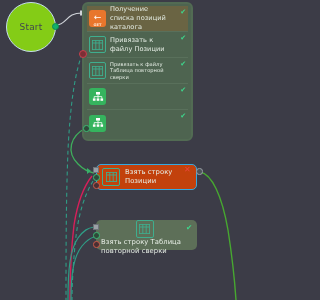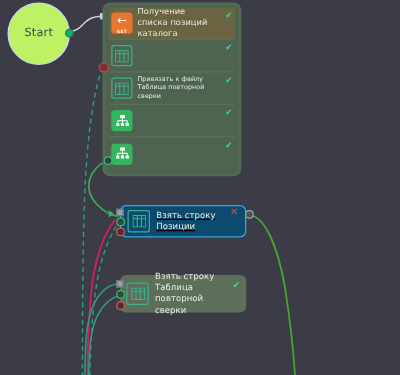--- a/index.html
+++ b/index.html
@@ -25,21 +25,21 @@
   }
 
   
   #start-node {
     position: absolute;
     left: 6px;
     top: 2px;
     width: 48px;
     height: 48px;
     border-radius: 50%;
-    background: #bef264;
+    background: #84cc16;
     border: 1px solid #c3dbef;
     display: flex;
     align-items: center;
     justify-content: center;
     z-index: 6;
   }
   #start-label {
     font-size: 9px;
     color: #44484f;
     letter-spacing: .2px;
@@ -166,22 +166,21 @@
     background: #5d6f58;
     border-radius: 5px;
     box-sizing: border-box;
     display: flex;
     align-items: center;
     padding: 0 4px 0 5px;
     z-index: 6;
   }
   .flow-node.selected {
     border: 1.6px solid #34a8e0;
-    background: #0c4a6e;
-    text-decoration: underline;
+    background: #c2410c;
   }
   .flow-node .row-icon.table {
     border-color: #3fae8e;
     width: 16px;
     height: 16px;
     margin-right: 5px;
   }
   .node-label {
     font-size: 6.8px;
     line-height: 1.34;
@@ -193,20 +192,21 @@
     left: 96px;
     top: 164px;
     width: 101px;
     height: 26px;
   }
   #node-reconcile {
     left: 96px;
     top: 220px;
     width: 101px;
     height: 30px;
+    flex-direction: column;
   }
 
   .sq-port {
     position: absolute;
     width: 4px;
     height: 4px;
     background: #9aa0a6;
     border: 1px solid #6e7479;
     z-index: 9;
   }
@@ -300,20 +300,21 @@
 
     <div class="group-row">
       <div class="row-icon table">
         <svg class="tbl-grid" viewBox="0 0 11 10">
           <rect x="0.4" y="0.4" width="10.2" height="9.2" fill="none" stroke="#3fae8e" stroke-width="0.9"></rect>
           <line x1="0.4" y1="3" x2="10.6" y2="3" stroke="#3fae8e" stroke-width="0.9"></line>
           <line x1="3.8" y1="0.4" x2="3.8" y2="9.6" stroke="#3fae8e" stroke-width="0.9"></line>
           <line x1="7.2" y1="0.4" x2="7.2" y2="9.6" stroke="#3fae8e" stroke-width="0.9"></line>
         </svg>
       </div>
+      <div class="row-label">Привязать к файлу Позиции</div>
       <span class="check">✔</span>
     </div>
 
     <div class="group-row">
       <div class="row-icon table">
         <svg class="tbl-grid" viewBox="0 0 11 10">
           <rect x="0.4" y="0.4" width="10.2" height="9.2" fill="none" stroke="#3fae8e" stroke-width="0.9"></rect>
           <line x1="0.4" y1="3" x2="10.6" y2="3" stroke="#3fae8e" stroke-width="0.9"></line>
           <line x1="3.8" y1="0.4" x2="3.8" y2="9.6" stroke="#3fae8e" stroke-width="0.9"></line>
           <line x1="7.2" y1="0.4" x2="7.2" y2="9.6" stroke="#3fae8e" stroke-width="0.9"></line>

